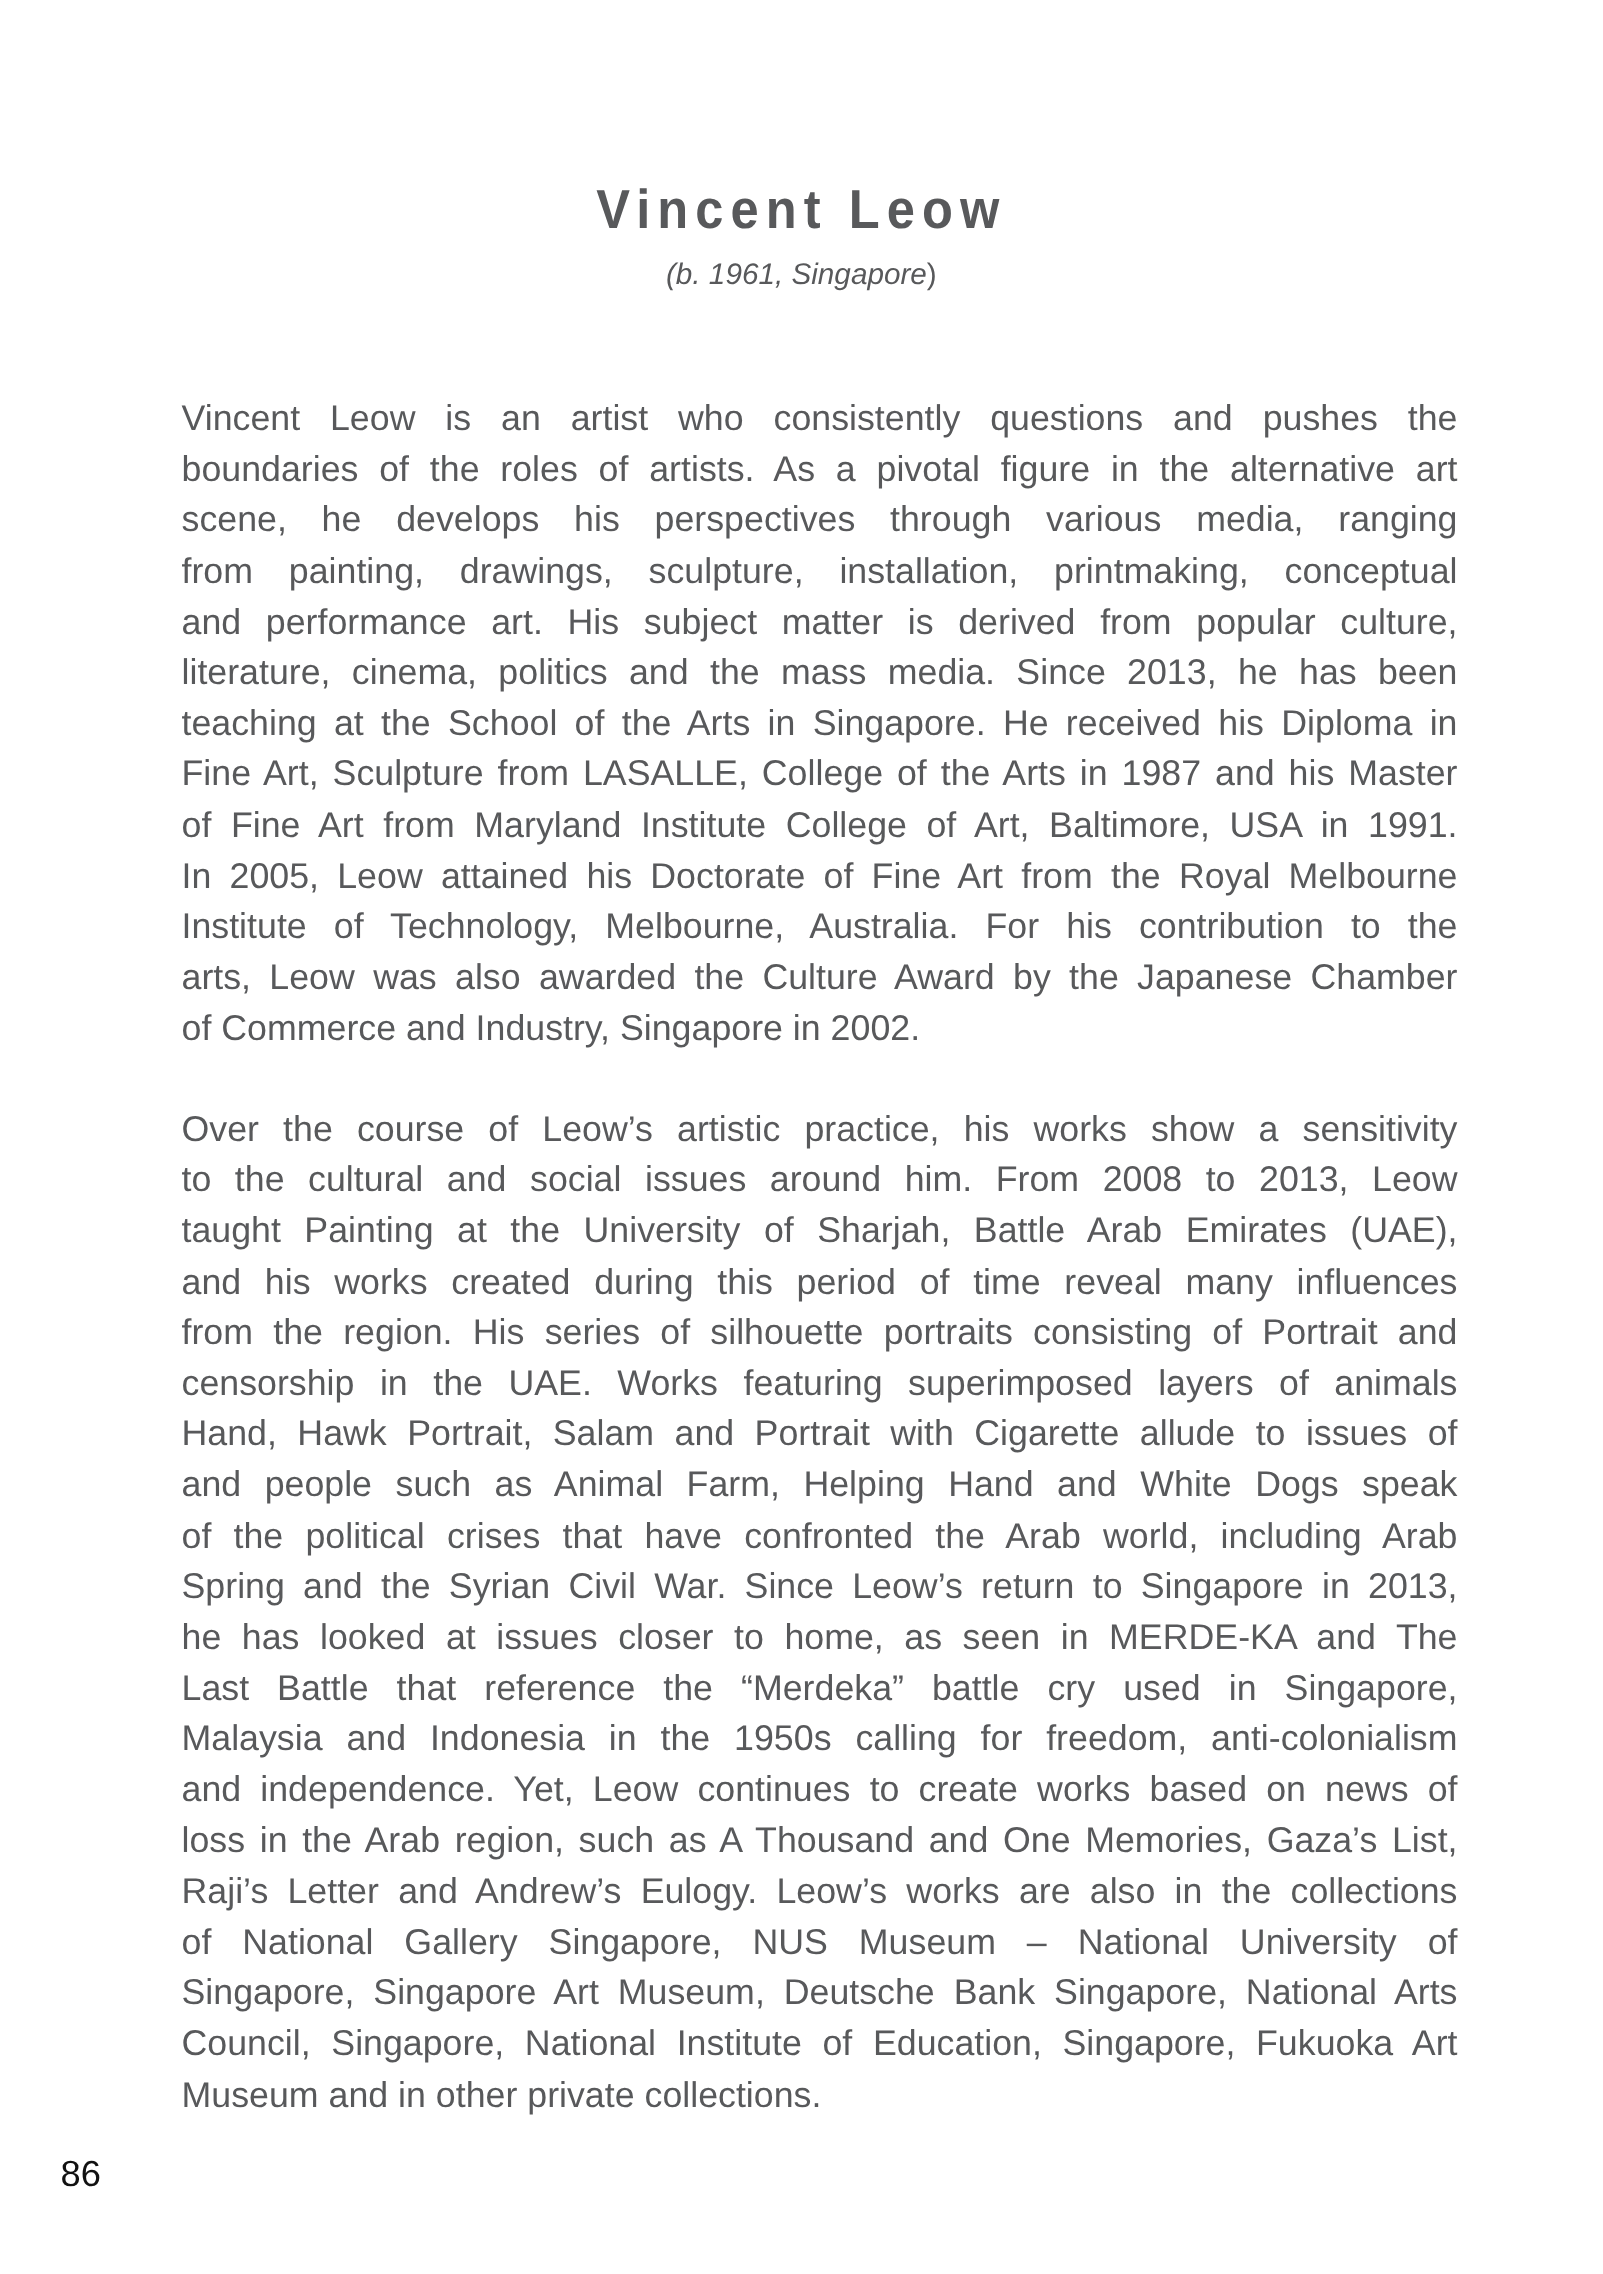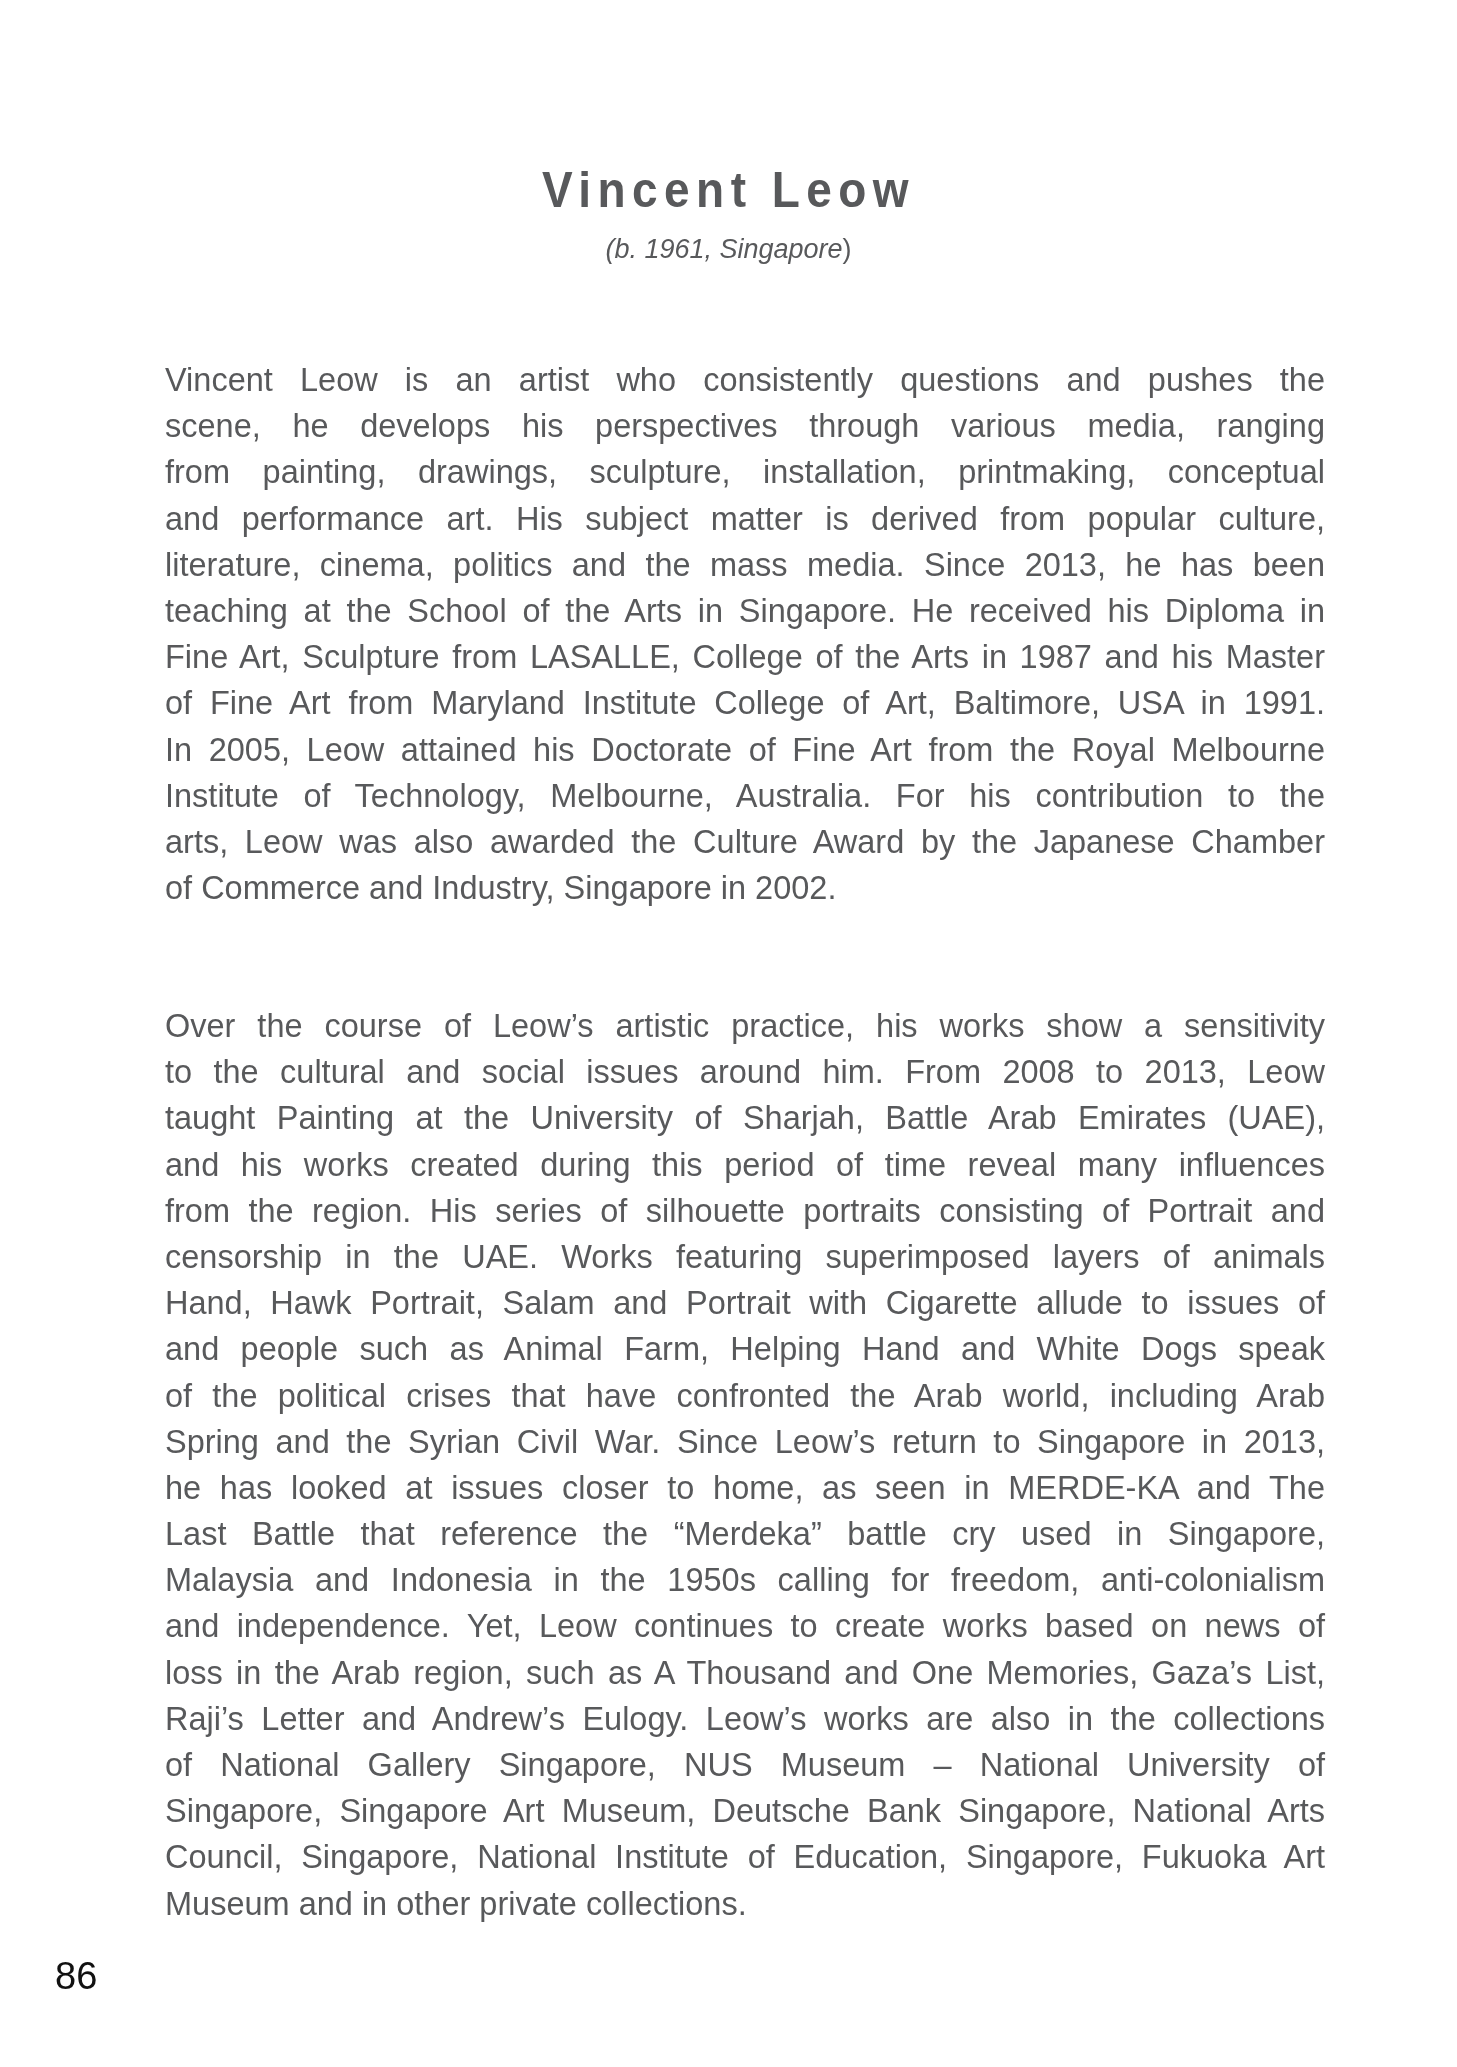--- a/index.html
+++ b/index.html
@@ -71,35 +71,36 @@
     width: 100%;
     white-space: normal;
     text-align: justify;
     text-align-last: justify;
   }
   .line.last .line-inner { text-align-last: left; }
   .page-number {
     position: absolute;
     left: 55px;
     top: 1956px;
-    font-size: 38px;
+    font-size: 33px;
     line-height: 40px;
     color: #111111;
     margin: 0;
   }
 </style>
 </head>
 <body>
 
 <h1 class="title">Vincent Leow</h1>
 
 <p class="subtitle"><span>(b. 1961, Singapore</span><span class="close-paren">)</span></p>
 
 <div class="body-text para-1">
     <span class="line"><span class="line-inner">Vincent Leow is an artist who consistently questions and pushes the</span></span>
+    <span class="line"><span class="line-inner">boundaries of the roles of artists. As a pivotal figure in the alternative art</span></span>
     <span class="line"><span class="line-inner">scene, he develops his perspectives through various media, ranging</span></span>
     <span class="line"><span class="line-inner">from painting, drawings, sculpture, installation, printmaking, conceptual</span></span>
     <span class="line"><span class="line-inner">and performance art. His subject matter is derived from popular culture,</span></span>
     <span class="line"><span class="line-inner">literature, cinema, politics and the mass media. Since 2013, he has been</span></span>
     <span class="line"><span class="line-inner">teaching at the School of the Arts in Singapore. He received his Diploma in</span></span>
     <span class="line"><span class="line-inner">Fine Art, Sculpture from LASALLE, College of the Arts in 1987 and his Master</span></span>
     <span class="line"><span class="line-inner">of Fine Art from Maryland Institute College of Art, Baltimore, USA in 1991.</span></span>
     <span class="line"><span class="line-inner">In 2005, Leow attained his Doctorate of Fine Art from the Royal Melbourne</span></span>
     <span class="line"><span class="line-inner">Institute of Technology, Melbourne, Australia. For his contribution to the</span></span>
     <span class="line"><span class="line-inner">arts, Leow was also awarded the Culture Award by the Japanese Chamber</span></span>

